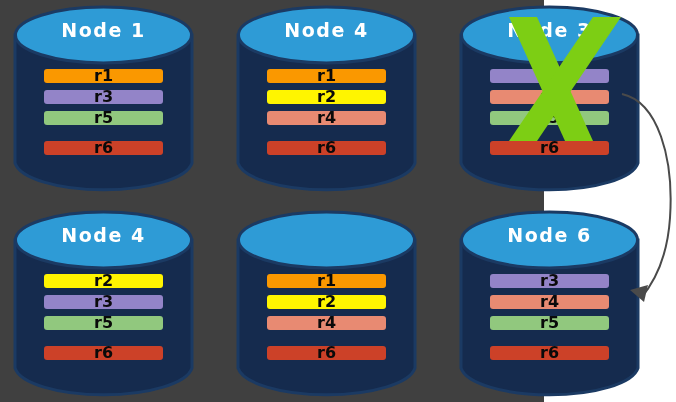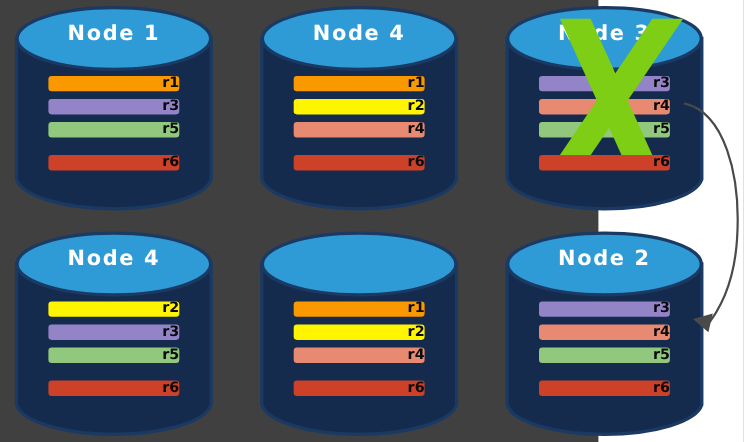--- a/index.html
+++ b/index.html
@@ -53,24 +53,24 @@
     top: 64px;
     width: 119px;
     z-index: 3;
   }
   .row-bar {
     position: relative;
     height: 14px;
     margin-bottom: 7px;
     border-radius: 3px;
     color: #0a0a0a;
-    font-size: 13px;
+    font-size: 16px;
     font-weight: bold;
     line-height: 14px;
-    text-align: right;
+    text-align: center;
     font-family: "DejaVu Sans", sans-serif;
     box-sizing: border-box;
   }
   .row-bar:last-child { margin-bottom: 0; margin-top: 16px; }
 
   
   .fail-x {
     position: absolute;
     left: 22px;
     top: 8px;
@@ -168,21 +168,21 @@
       <div class="row-bar" style="background: rgb(232, 138, 114);">r4</div>
       <div class="row-bar" style="background: rgb(204, 65, 40);">r6</div>
     </div>
   </div>
 
   <div class="node" style="left:459px; top:210px;">
     <svg class="cyl-svg" viewBox="0 0 181 188">
       <path d="M2 30 L2 158 A 89 30 0 0 0 179 158 L179 30 Z" fill="#152B4E" stroke="#1b3a63" stroke-width="3"></path>
       <ellipse cx="90.5" cy="30" rx="88" ry="28" fill="#2E9BD6" stroke="#1b3a63" stroke-width="3"></ellipse>
     </svg>
-    <div class="node-title">Node 2</div>
+    <div class="node-title">Node 6</div>
     <div class="rows">
       <div class="row-bar" style="background: rgb(147, 132, 200);">r3</div>
       <div class="row-bar" style="background: rgb(232, 138, 114);">r4</div>
       <div class="row-bar" style="background: rgb(145, 200, 126);">r5</div>
       <div class="row-bar" style="background: rgb(204, 65, 40);">r6</div>
     </div>
   </div>
 
   <svg id="migration-arrow" viewBox="0 0 76 235">
     <path d="M22 14 C 58 22, 74 78, 70 138 C 67 182, 52 205, 41 218" fill="none" stroke="#4a4a4a" stroke-width="2"></path>

